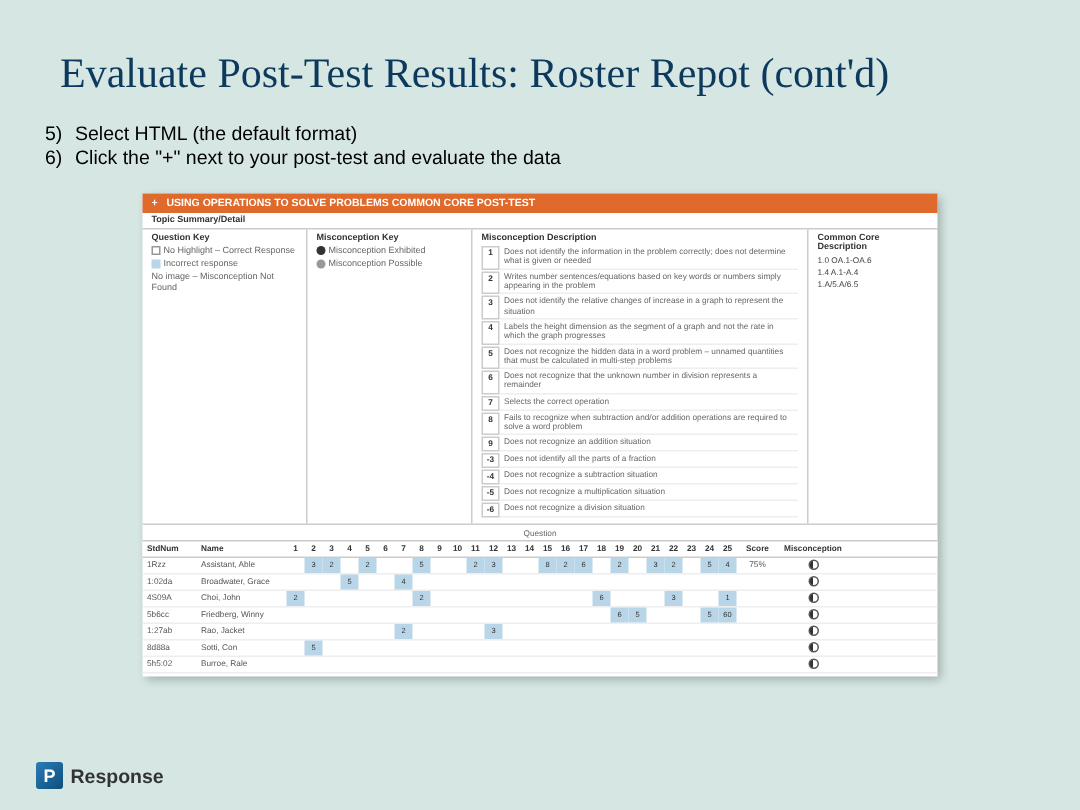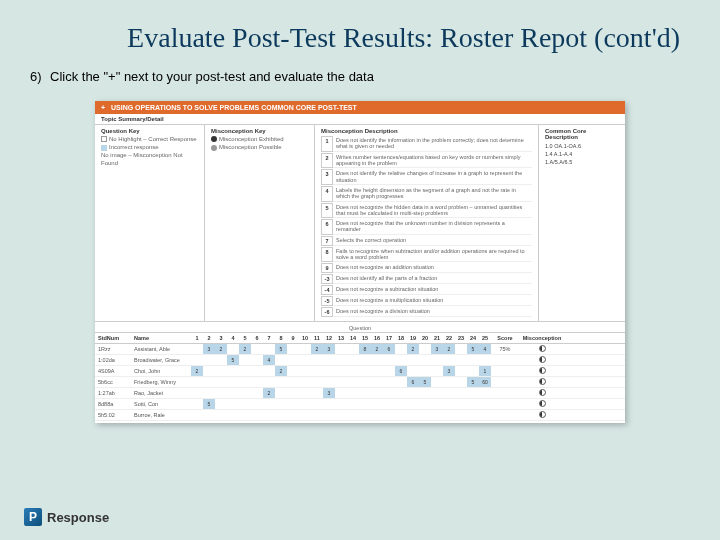--- a/index.html
+++ b/index.html
@@ -8,22 +8,22 @@
     height: 540px;
     background: #d5e6e3;
     font-family: Arial, sans-serif;
     position: relative;
     overflow: hidden;
   }
   .title {
     color: #0d3a5c;
     font-family: Georgia, 'Times New Roman', serif;
     font-size: 28px;
-    text-align: right;
-    padding: 20px 40px 6px 40px;
+    text-align: left;
+    padding: 32px 40px 6px 40px;
     line-height: 1.25;
   }
   .instructions {
     padding: 8px 30px 12px 30px;
     font-size: 13px;
     color: #000;
   }
   .instructions li { list-style: none; margin-bottom: 1px; }
   .instructions .num { display: inline-block; width: 20px; }
   .report-img {
@@ -112,20 +112,23 @@
     margin-right: 5px;
   }
   .p-text { font-size: 13px; color: #333; font-weight: bold; }
 </style>
 </head>
 <body>
 
 <div class="title">Evaluate Post-Test Results: Roster Repot (cont'd)</div>
 
 <ul class="instructions">
+  <li>
+    <span class="num">5)</span><span>Select HTML (the default format)</span>
+  </li>
   <li>
     <span class="num">6)</span><span>Click the "+" next to your post-test and evaluate the data</span>
   </li>
 </ul>
 
 <div class="report-img">
   <div class="orange-bar">
     <span class="plus">+</span>
     <span>USING OPERATIONS TO SOLVE PROBLEMS COMMON CORE POST-TEST</span>
   </div>

